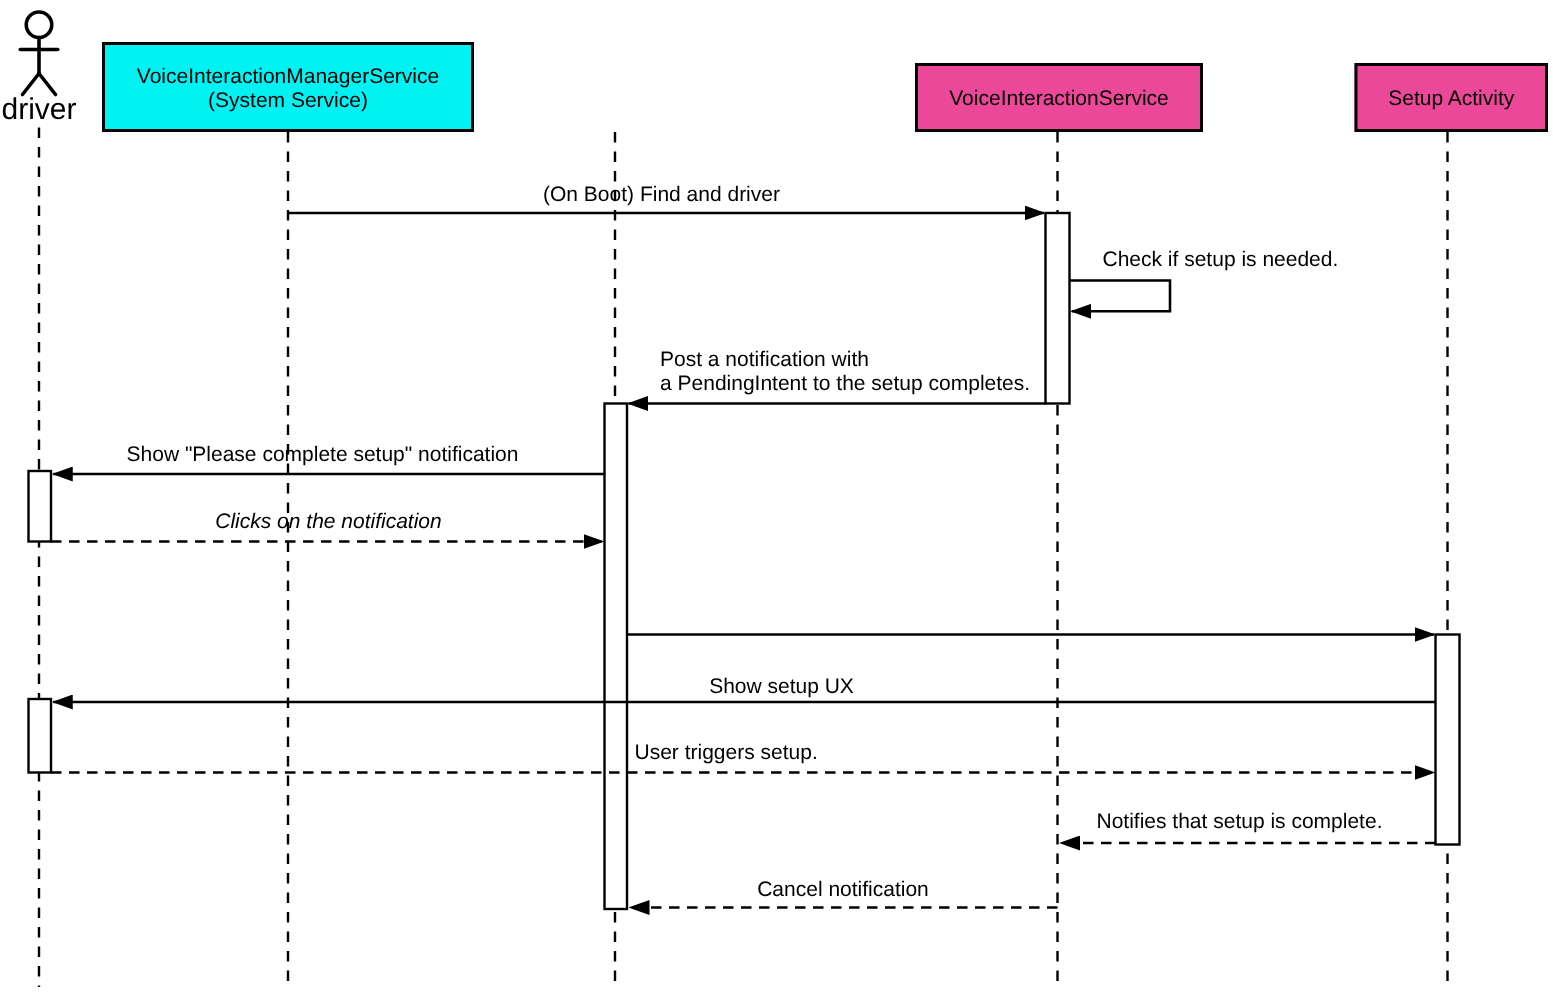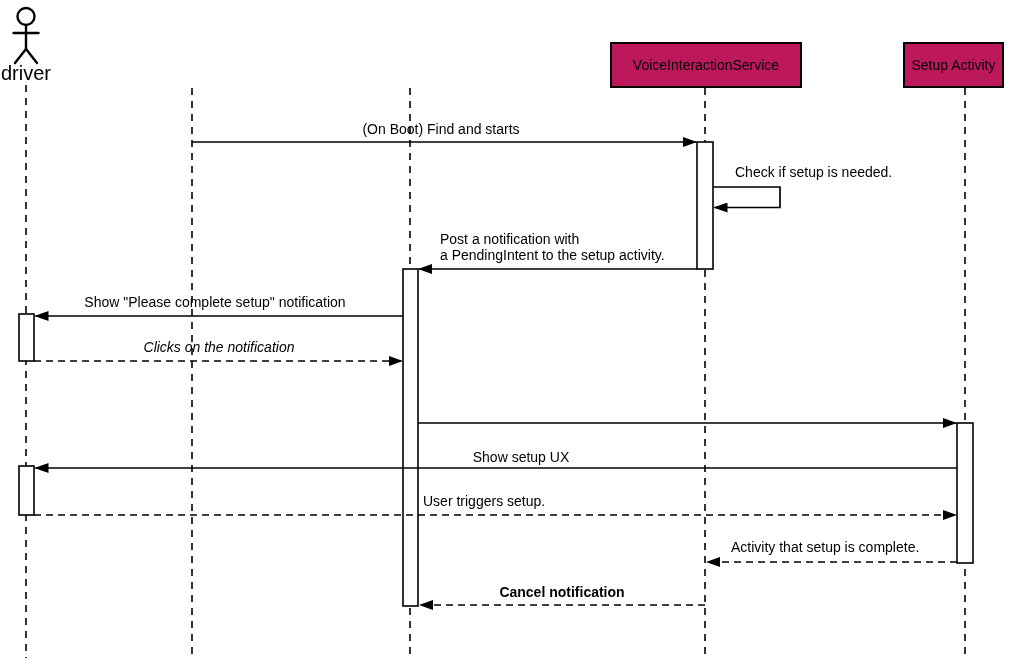--- a/index.html
+++ b/index.html
@@ -27,21 +27,21 @@
     border: 2.5px solid #000000;
     display: flex;
     align-items: center;
     justify-content: center;
     text-align: center;
     font-size: 14px;
     line-height: 16px;
     white-space: pre-line;
   }
   .cyan  { background: #00f2f2; }
-  .green { background: #be185d; }
+  .green { background: #ec4899; }
   .actor-label {
     position: absolute;
     transform: translateX(-50%);
     font-size: 20px;
     line-height: 16px;
     text-align: right;
   }
   .msg {
     position: absolute;
     font-size: 14px;
@@ -100,43 +100,47 @@
       <path d="M34 515 H956" stroke-dasharray="7 5" marker-end="url(#arrowhead)"></path>
       <path d="M957 562 H707" stroke-dasharray="7 5" marker-end="url(#arrowhead)"></path>
       <path d="M705 605 H420" stroke-dasharray="7 5" marker-end="url(#arrowhead)"></path>
     </g>
   </svg>
 
   <div class="actor-label" style="left:26px; top:65px;">
     <span>driver</span>
   </div>
 
+  <div class="pbox cyan" style="left:68px; top:28px; width:248px; height:60px;">
+    <span>VoiceInteractionManagerService
+(System Service)</span>
+  </div>
 
 
   <div class="pbox green" style="left:610px; top:42px; width:192px; height:46px;">
     <span>VoiceInteractionService</span>
   </div>
 
-  <div class="pbox green" style="left:903px; top:42px; width:101px; height:46px;">
+  <div class="pbox green" style="left:903px; top:42px; width:129px; height:46px;">
     <span>Setup Activity</span>
   </div>
 
-  <div class="msg ctr" style="left:441px; top:122px;">(On Boot) Find and starts</div>
+  <div class="msg ctr" style="left:441px; top:122px;">(On Boot) Find and driver</div>
 
   <div class="msg" style="left:735px; top:165px;">Check if setup is needed.</div>
 
   <div class="msg" style="left:440px; top:232px;">Post a notification with
-a PendingIntent to the setup activity.</div>
+a PendingIntent to the setup completes.</div>
 
   <div class="msg ctr" style="left:215px; top:295px;">Show "Please complete setup" notification</div>
 
   <div class="msg ctr" style="left:219px; top:340px;font-style:italic;">Clicks on the notification</div>
 
 
   <div class="msg ctr" style="left:497px; top:450px;margin-left:24px;">Show setup UX</div>
 
   <div class="msg" style="left:423px; top:494px;">User triggers setup.</div>
 
-  <div class="msg" style="left:731px; top:540px;">Activity that setup is complete.</div>
+  <div class="msg" style="left:731px; top:540px;">Notifies that setup is complete.</div>
 
-  <div class="msg ctr" style="left:562px; top:585px;font-weight:bold;">Cancel notification</div>
+  <div class="msg ctr" style="left:562px; top:585px;">Cancel notification</div>
 
 </div>
 
 </body></html>

